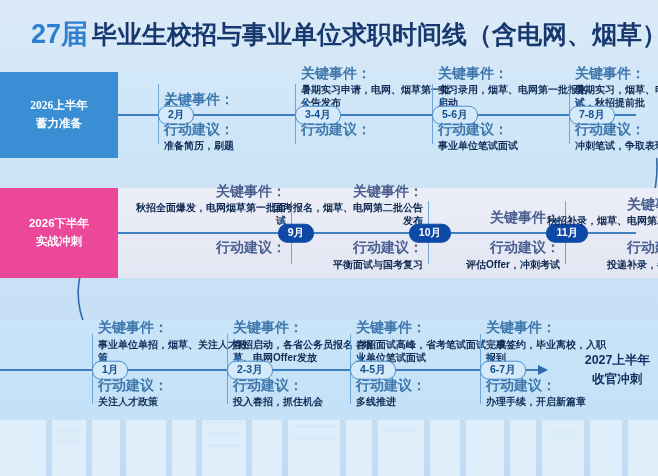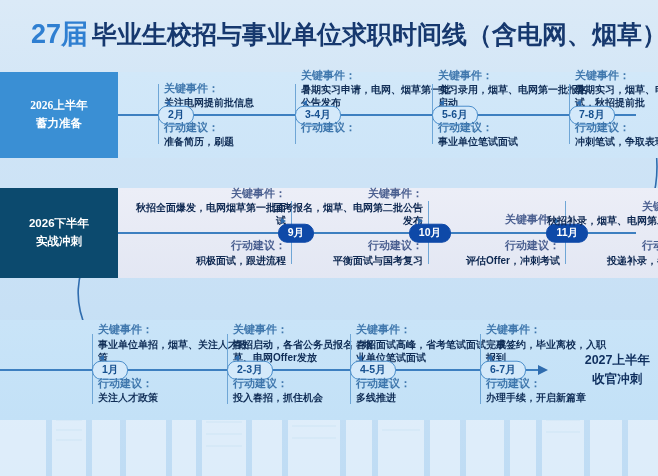--- a/index.html
+++ b/index.html
@@ -83,21 +83,21 @@
     justify-content: center;
     text-align: center;
     color: #ffffff;
     font-size: 11.5px;
     font-weight: bold;
     line-height: 1.55;
     position: relative;
     overflow: hidden;
   }
   #row-0 .row-sidebar { background: #3a8fd4; font-family: Liberation Serif, serif; }
-  #row-1 .row-sidebar { background: #0c4a6e; align-items: center; }
+  #row-1 .row-sidebar { background: #ec4899; align-items: center; }
 
   
   .axis {
     position: absolute;
     height: 2px;
     background: #3d7fc0;
     top: 50%;
     margin-top: -1px;
   }
   #row-0 .axis { left: 0;   right: 22px; }
@@ -153,21 +153,21 @@
   }
 
   .block {
     position: absolute;
     width: 152px;
   }
   .block-up   { bottom: 53%; padding-bottom: 3px; }
   .block-down { top: 56%; }
 
   .block-label {
-    font-size: 11px;
+    font-size: 14px;
     color: #3f77ad;
     font-weight: bold;
     line-height: 1.3;
     margin-bottom: 1px;
   }
   .block-text {
     font-size: 10px;
     color: #102d56;
     font-weight: bold;
     line-height: 1.32;
@@ -289,21 +289,20 @@
     </div>
   </div>
   <div class="row-card">
     <div class="axis"></div>
 
     <div class="milestone align-left" style="left:40px;">
       <div class="stem stem-up"></div>
       <div class="stem stem-down"></div>
       <div class="block block-up">
         <div class="block-label">关键事件：</div>
-        <div class="block-text">关注电网提前批信息</div>
         <div class="node-marker" style="bottom:6px;"></div>
       </div>
       <div class="pill pill-light">2月</div>
       <div class="block block-down">
         <div class="block-label">行动建议：</div>
         <div class="block-text">准备简历，刷题</div>
       </div>
     </div>
 
     <div class="milestone align-left" style="left:177px;">
@@ -366,21 +365,20 @@
       <div class="stem stem-up" style="left:auto;right:0;"></div>
       <div class="stem stem-down" style="left:auto;right:0;"></div>
       <div class="block block-up">
         <div class="block-label">关键事件：</div>
         <div class="block-text">秋招全面爆发，电网烟草第一批面试</div>
         <div class="node-marker" style="bottom:6px;"></div>
       </div>
       <div class="pill pill-solid" style="left:auto;right:-22px;">9月</div>
       <div class="block block-down">
         <div class="block-label">行动建议：</div>
-        <div class="block-text">积极面试，跟进流程</div>
       </div>
     </div>
 
     <div class="milestone align-right" style="left:151px;width:160px;">
       <div class="stem stem-up" style="left:auto;right:0;"></div>
       <div class="stem stem-down" style="left:auto;right:0;"></div>
       <div class="block block-up">
         <div class="block-label">关键事件：</div>
         <div class="block-text">国考报名，烟草、电网第二批公告发布</div>
         <div class="node-marker" style="bottom:6px;"></div>

